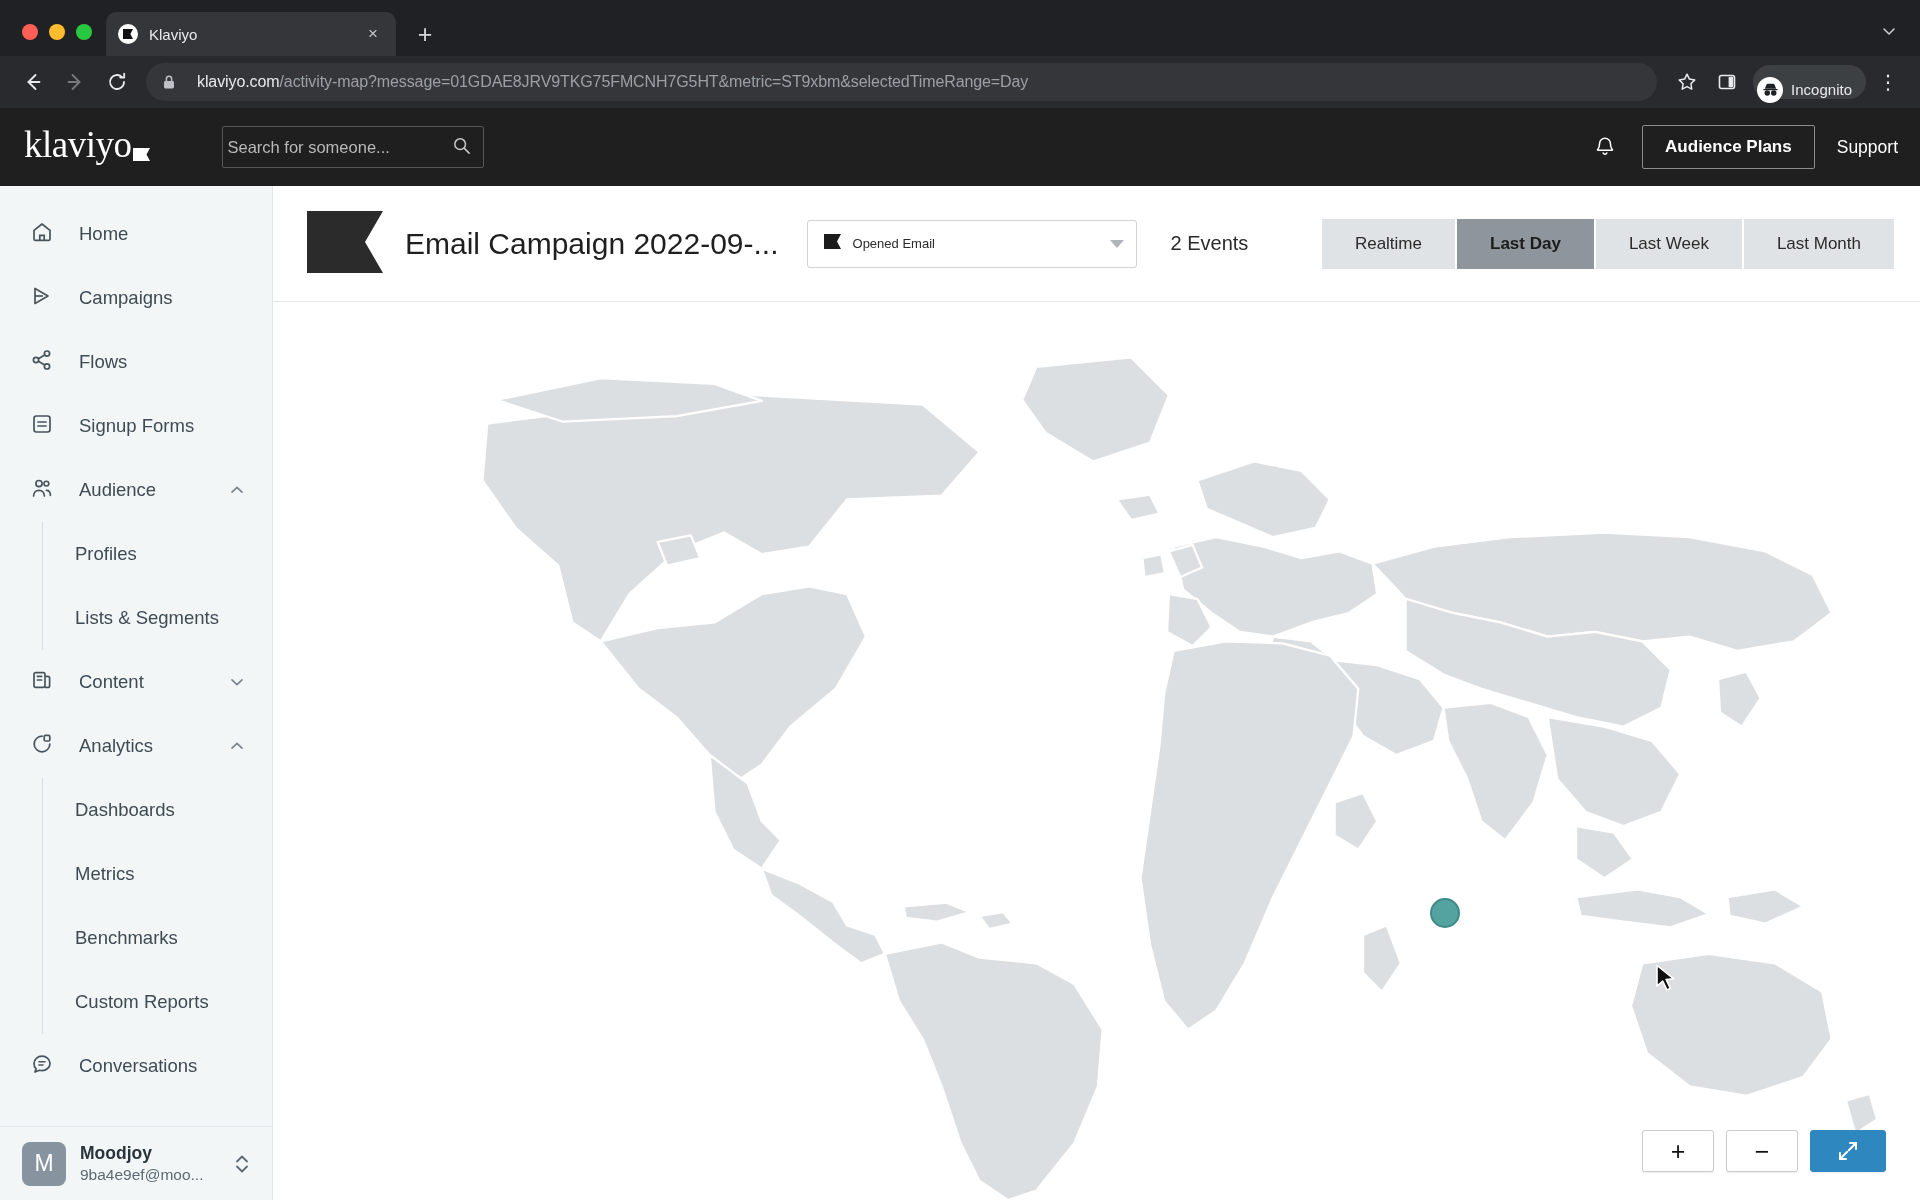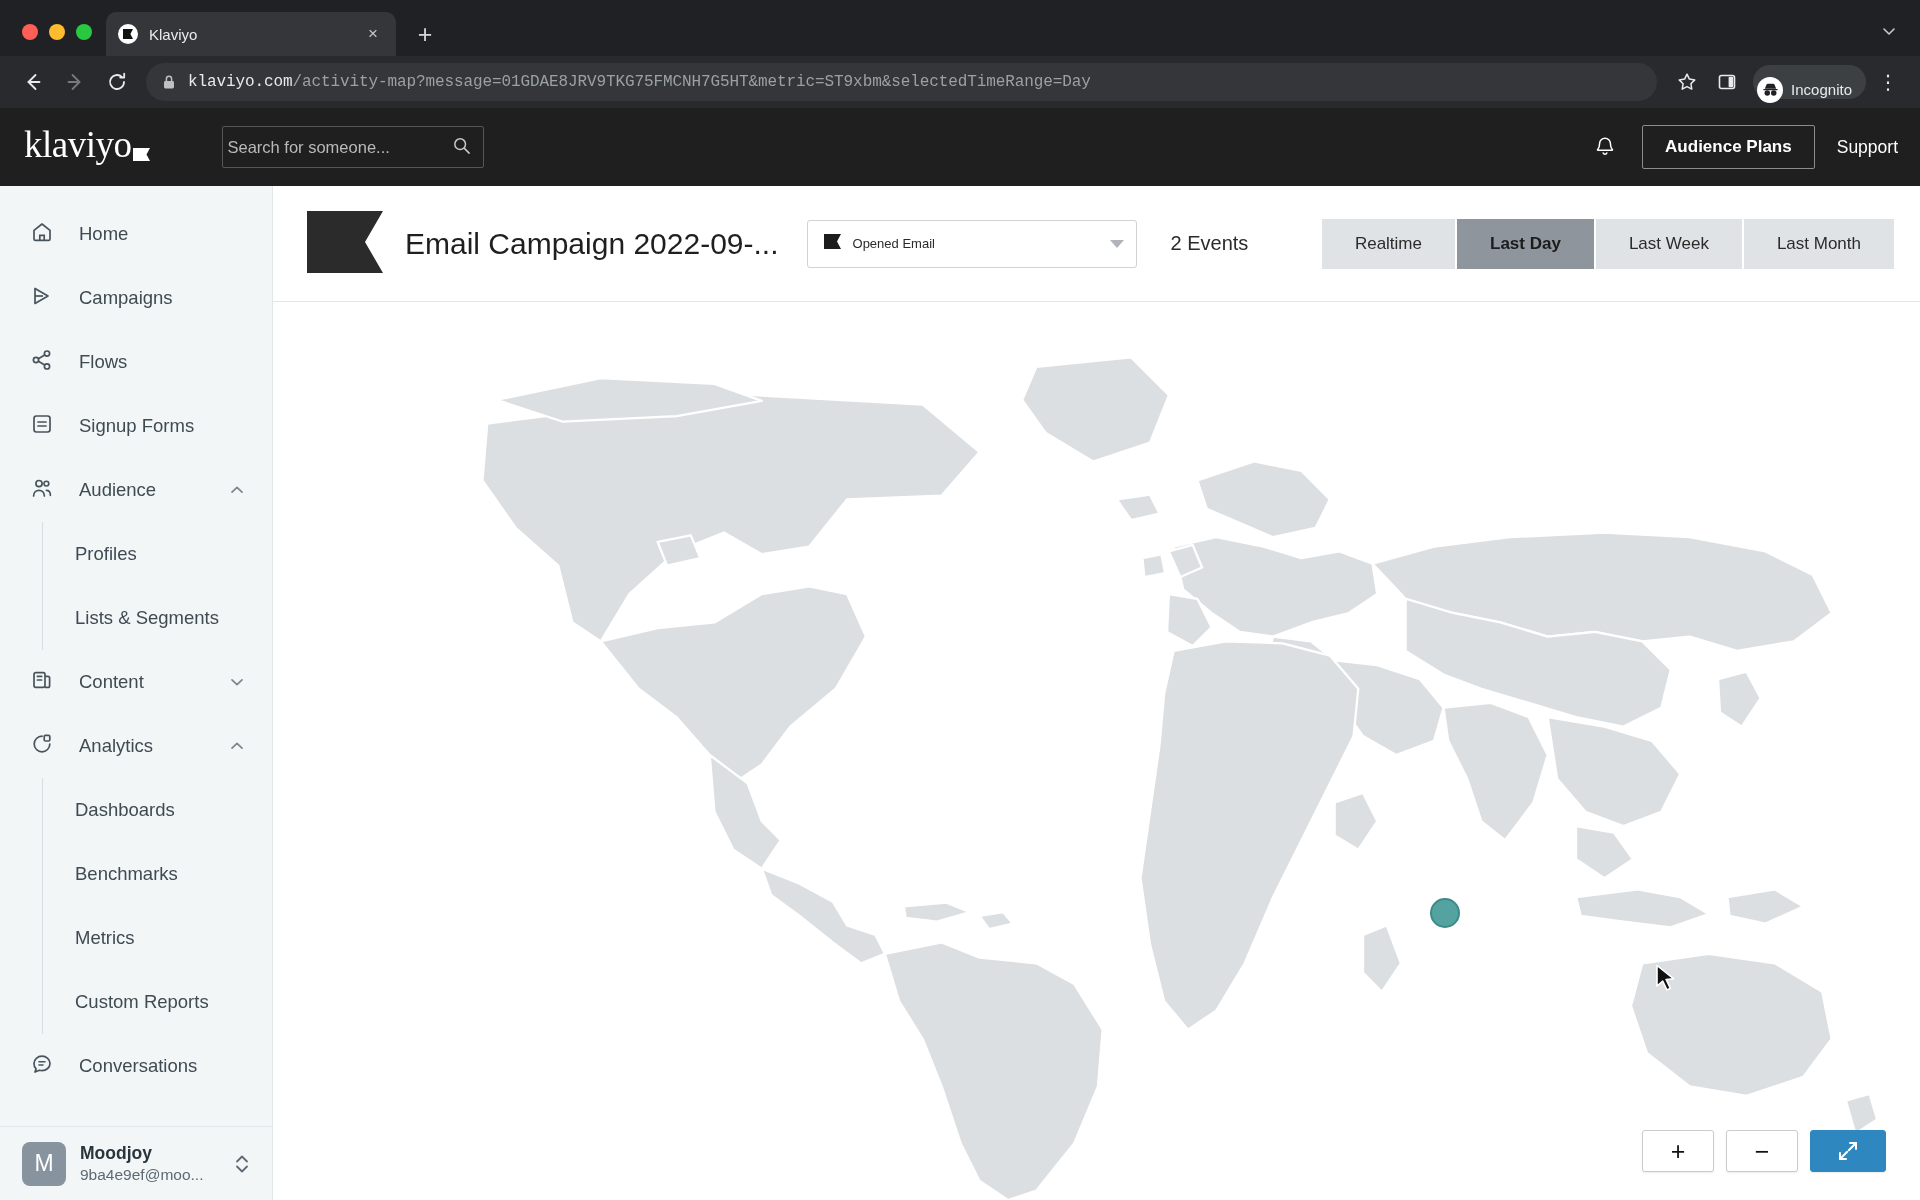--- a/index.html
+++ b/index.html
@@ -57,22 +57,22 @@
     padding: 0 14px; gap: 4px;
   }
   .navbtn {
     width: 38px; height: 38px; border-radius: 50%;
     display: flex; align-items: center; justify-content: center;
     color: #e8eaed;
   }
   .navbtn.disabled { color: #76797d; }
   .omnibox {
     flex: 1; height: 38px; background: #35363a; border-radius: 19px;
-    display: flex; align-items: center; padding: 0 16px; gap: 12px;
-    margin: 0 8px 0 6px; min-width: 0; font-family: Liberation Mono, monospace;
+    display: flex; align-items: center; padding: 0 16px; gap: 21px;
+    margin: 0 8px 0 6px; min-width: 0;
   }
   .omni-lock { color: #bdc1c6; display: flex; align-items: center; flex: 0 0 auto; }
   .omni-url {
     font-size: 16px; color: #9aa0a6; white-space: nowrap; overflow: hidden;
     text-overflow: ellipsis; letter-spacing: -0.1px;
   }
   .omni-url b { color: #e8eaed; font-weight: 400; }
   .tool-icon {
     width: 36px; height: 36px; border-radius: 50%; color: #e8eaed;
     display: flex; align-items: center; justify-content: center; flex: 0 0 auto;
@@ -422,22 +422,22 @@
             <span>Analytics</span>
             <span class="chev">
               <svg width="18" height="18" viewBox="0 0 18 18">
                   <path d="M4 11.2L9 6.4l5 4.8" stroke="currentColor" stroke-width="1.7" fill="none" stroke-linecap="round" stroke-linejoin="round"></path>
                 </svg>
             </span>
           </div>
 
           <div class="subnav">
             <div class="sub-item">Dashboards</div>
+            <div class="sub-item">Metrics</div>
             <div class="sub-item">Benchmarks</div>
-            <div class="sub-item">Metrics</div>
             <div class="sub-item">Custom Reports</div>
           </div>
 
           <div class="nav-item">
             <span>
               <svg width="24" height="24" viewBox="0 0 24 24">
                   <path d="M20 11.4c0 4-3.6 7.2-8 7.2a9 9 0 0 1-2.6-.4L5 20l1.1-3.2A6.9 6.9 0 0 1 4 11.4c0-4 3.6-7.2 8-7.2s8 3.2 8 7.2z" stroke="#48545c" stroke-width="1.7" fill="none" stroke-linejoin="round"></path>
                   <path d="M9 9.8h6M9 13h4" stroke="#48545c" stroke-width="1.6" stroke-linecap="round"></path>
                 </svg>
             </span>

